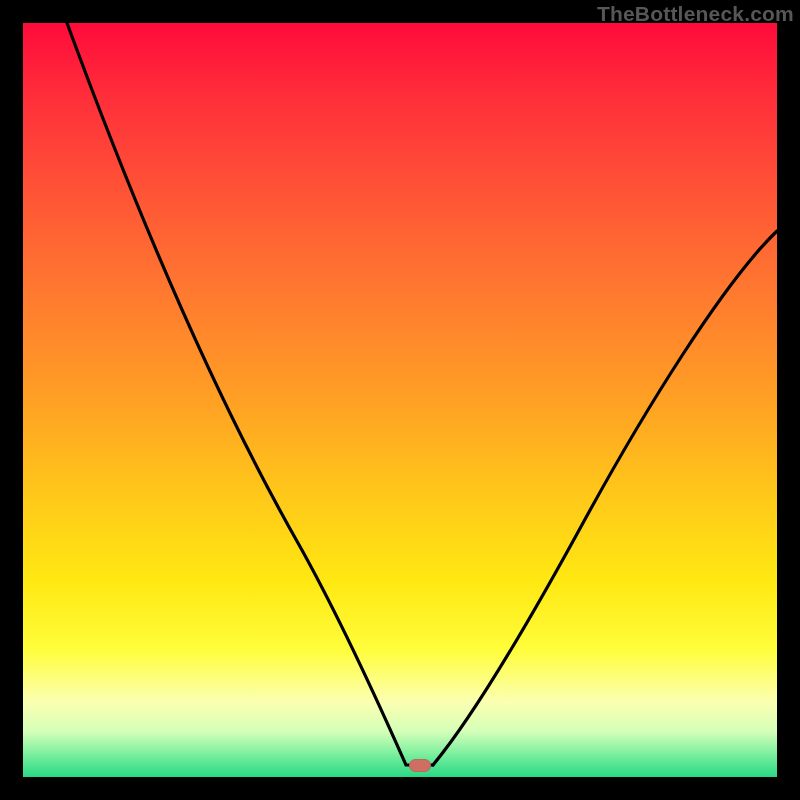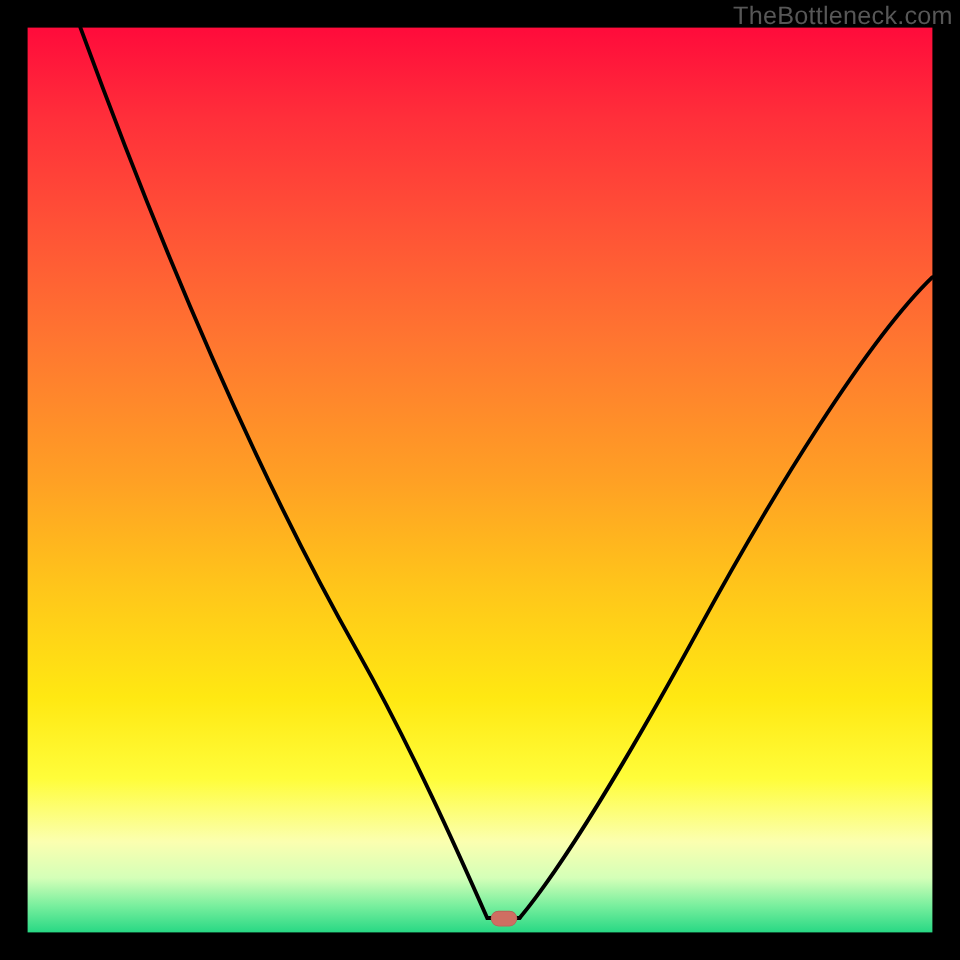--- a/index.html
+++ b/index.html
@@ -37,21 +37,21 @@
       #d4ffb8 94%,
       #7aef9e 97%,
       #28d884 100%
     );
   }
   .watermark {
     position: absolute;
     top: 2px;
     right: 6px;
     font-size: 21px;
-    font-weight: 400;
+    font-weight: 700;
     color: #575757;
     letter-spacing: 0.2px;
     user-select: none;
     text-align: right;
   }
   svg.curve {
     position: absolute;
     left: 0;
     top: 0;
     width: 754px;

